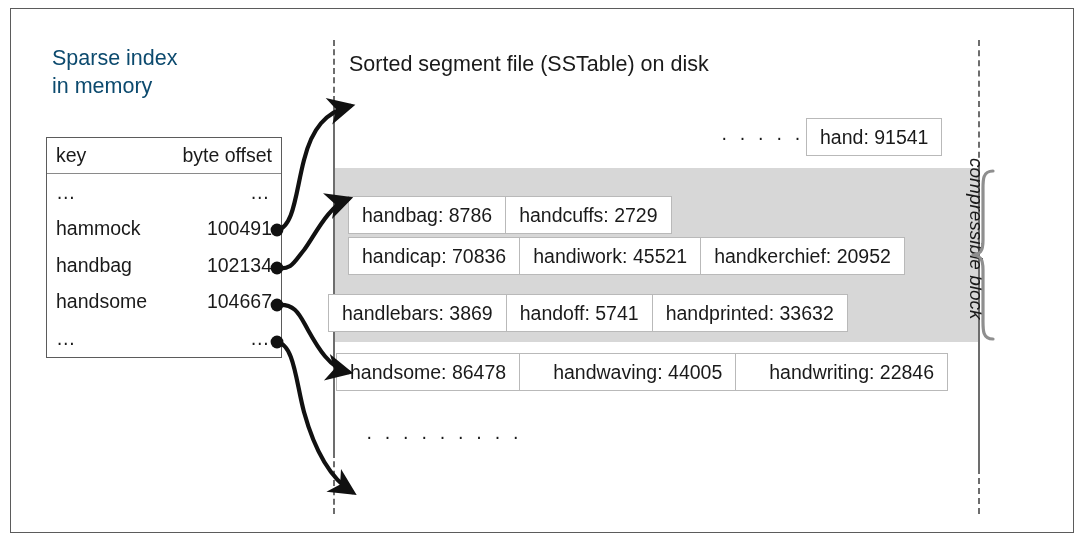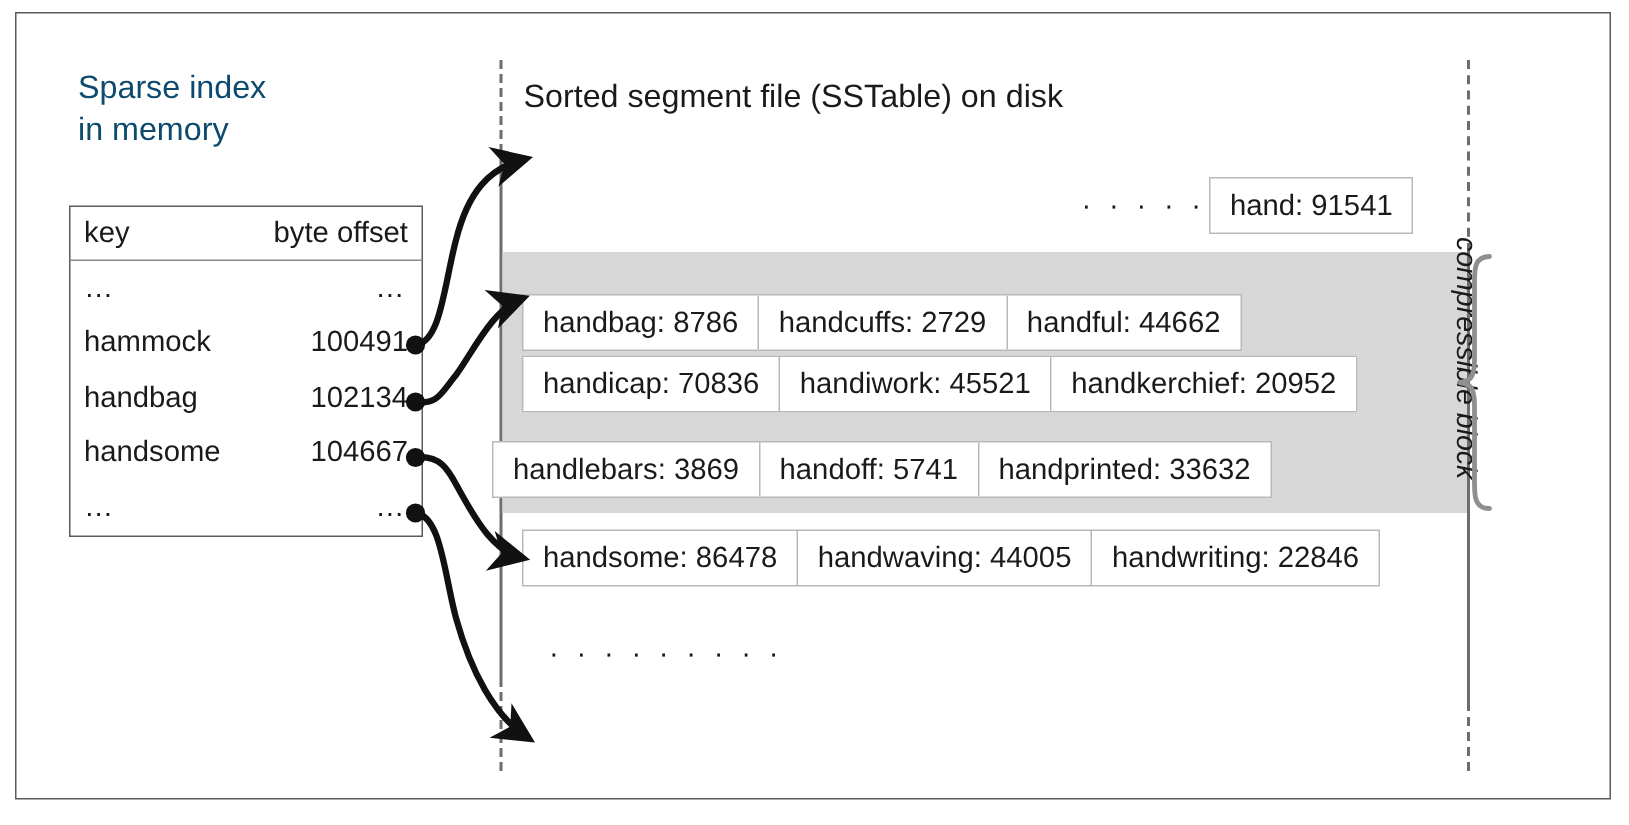--- a/index.html
+++ b/index.html
@@ -189,36 +189,35 @@
 
   <div class="dots" style="left:721px; top:126px;">· · · · · · · · ·</div>
 
   <div class="seg-row" style="left:806px; top:118px;">
     <div class="cell">hand: 91541</div>
   </div>
 
   <div class="seg-row" style="left:348px; top:176px;margin-top:20px;">
     <div class="cell">handbag: 8786</div>
     <div class="cell">handcuffs: 2729</div>
-    <div class="cell">handful: 44662</div>
   </div>
 
   <div class="seg-row" style="left:348px; top:237px;">
     <div class="cell">handicap: 70836</div>
     <div class="cell">handiwork: 45521</div>
     <div class="cell">handkerchief: 20952</div>
   </div>
 
   <div class="seg-row" style="left:328px; top:294px;text-align:center;">
     <div class="cell">handlebars: 3869</div>
     <div class="cell">handoff: 5741</div>
     <div class="cell">handprinted: 33632</div>
   </div>
 
-  <div class="seg-row" style="left:348px; top:353px;">
+  <div class="seg-row" style="left:336px; top:353px;gap:20px;">
     <div class="cell">handsome: 86478</div>
     <div class="cell">handwaving: 44005</div>
     <div class="cell">handwriting: 22846</div>
   </div>
 
   <div class="dots" style="left:366px; top:425px;">· · · · · · · · ·</div>
 
   <div id="compressible-label">compressible block</div>
 
   <svg id="brace" viewBox="0 0 1086 550" xmlns="http://www.w3.org/2000/svg">

